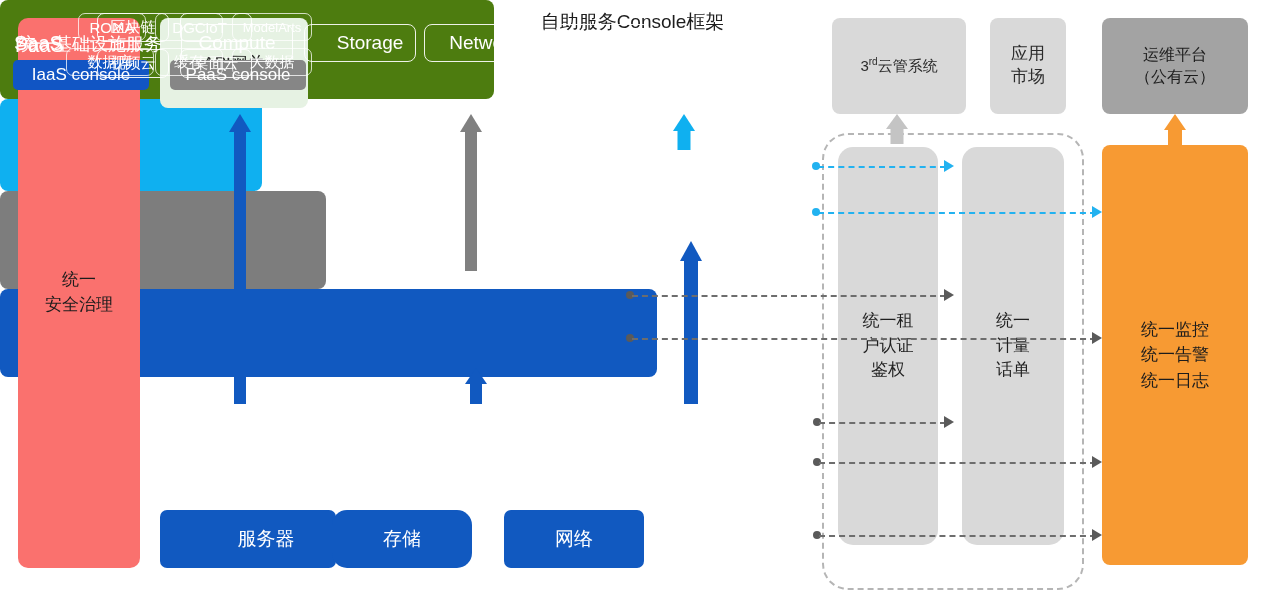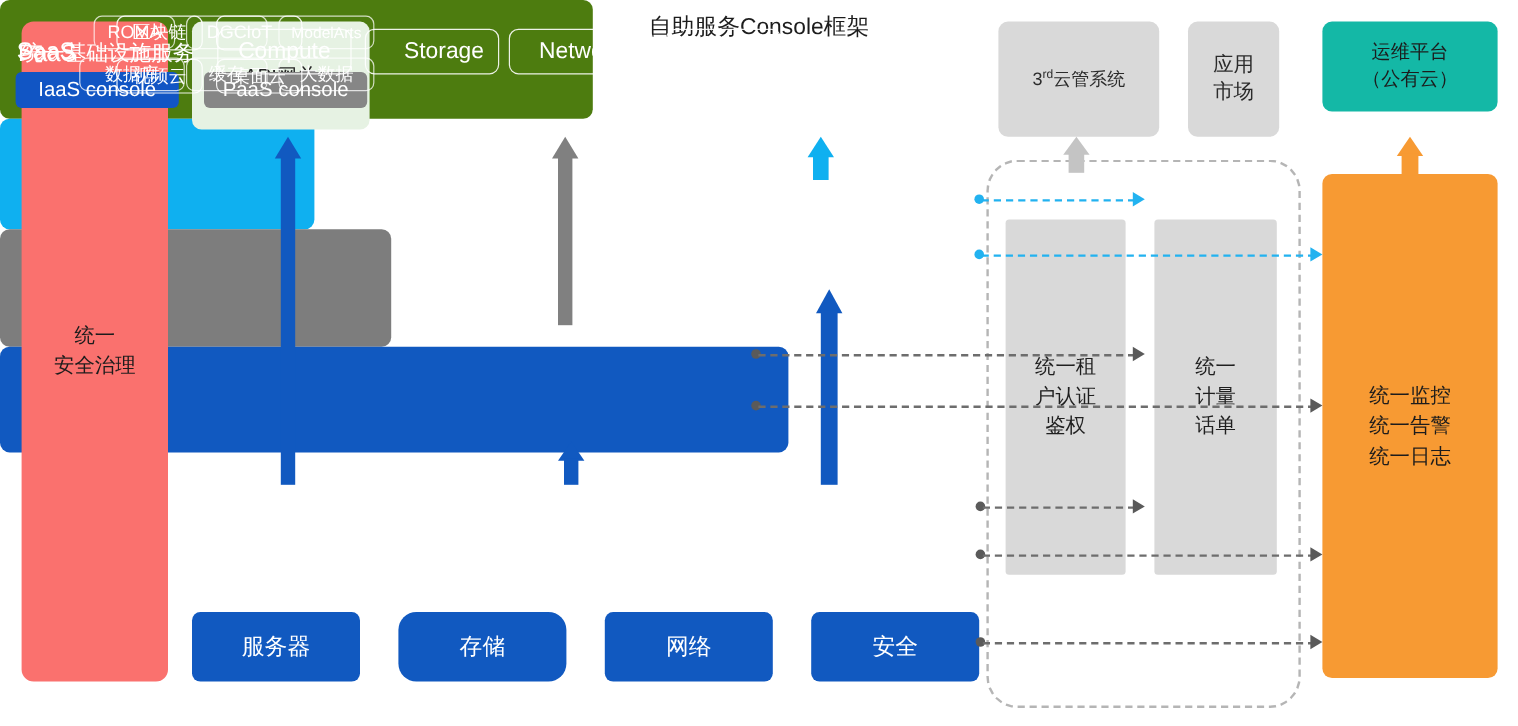--- a/index.html
+++ b/index.html
@@ -56,22 +56,22 @@
     background:#d9d9d9;border-radius:8px;color:#2b2b2b;font-size:15px;
   }
   #third-cloud sup{font-size:10px;}
   #app-market{
     left:990px;top:18px;width:76px;height:96px;
     background:#d9d9d9;border-radius:8px;color:#2b2b2b;font-size:17px;line-height:1.35;
   }
 
   
   #ops-top{
-    left:1102px;top:18px;width:146px;height:75px;
-    background:#14b8a6;border-radius:8px;color:#1c1c1c;font-size:16px;line-height:1.4;
+    left:1102px;top:18px;width:146px;height:96px;
+    background:#a3a3a3;border-radius:8px;color:#1c1c1c;font-size:16px;line-height:1.4;
   }
   #ops-side{
     left:1102px;top:145px;width:146px;height:420px;
     background:#f79a33;border-radius:8px;color:#1c1c1c;font-size:17px;line-height:1.5;
   }
 
   
   #saas{
     left:553px;top:145px;width:262px;height:92px;
     background:#0fb0f0;border-radius:8px;display:block;
@@ -116,35 +116,35 @@
   #i-network{left:424px;width:120px;}
   #i-cce{left:555px;width:96px;}
 
   
   .hw-box{
     position:absolute;top:510px;height:58px;
     background:#1159c0;border-radius:7px;
     display:flex;align-items:center;justify-content:center;
     color:#ffffff;font-size:19px;
   }
-  #hw-server{left:160px;width:140px;}
+  #hw-server{left:160px;width:140px;padding-left:36px;}
   #hw-storage{left:332px;width:140px;border-radius:15px;}
   #hw-network{left:504px;width:140px;}
   #hw-security{left:676px;width:140px;}
 
   
   #dash-container{
     position:absolute;left:822px;top:133px;width:262px;height:457px;
     border:2.5px dashed #b5b5b5;border-radius:26px;box-sizing:border-box;
   }
   .gray-col{
-    position:absolute;top:147px;height:296px;
-    background:#d9d9d9;border-radius:3px;
+    position:absolute;top:147px;height:398px;
+    background:#d9d9d9;border-radius:15px;
     display:flex;align-items:center;justify-content:center;
-    color:#1f1f1f;font-size:17px;line-height:1.45;text-align:center;margin-top:36px;
+    color:#1f1f1f;font-size:17px;line-height:1.45;text-align:center;
   }
   #col-auth{left:838px;width:100px;}
   #col-billing{left:962px;width:102px;}
 
   
   .arrow-up{position:absolute;}
   .arrow-up .shaft{position:absolute;left:50%;transform:translateX(-50%);}
   .arrow-up .head{
     position:absolute;left:50%;top:0;transform:translateX(-50%);
     width:0;height:0;border-left:11px solid transparent;border-right:11px solid transparent;
@@ -230,21 +230,20 @@
     <div id="infra-label">统一基础设施服务</div>
     <div class="sub-pill" id="i-compute">Compute</div>
     <div class="sub-pill" id="i-storage">Storage</div>
     <div class="sub-pill" id="i-network">Network</div>
     <div class="sub-pill" id="i-cce">CCE</div>
   </div>
 
   <div class="hw-box" id="hw-server">服务器</div>
   <div class="hw-box" id="hw-storage">存储</div>
   <div class="hw-box" id="hw-network">网络</div>
-  <div class="hw-box" id="hw-security">安全</div>
 
   <div id="dash-container"></div>
 
   <div class="gray-col" id="col-auth">
     <div>
       <div>统一租</div>
       <div>户认证</div>
       <div>鉴权</div>
     </div>
   </div>

